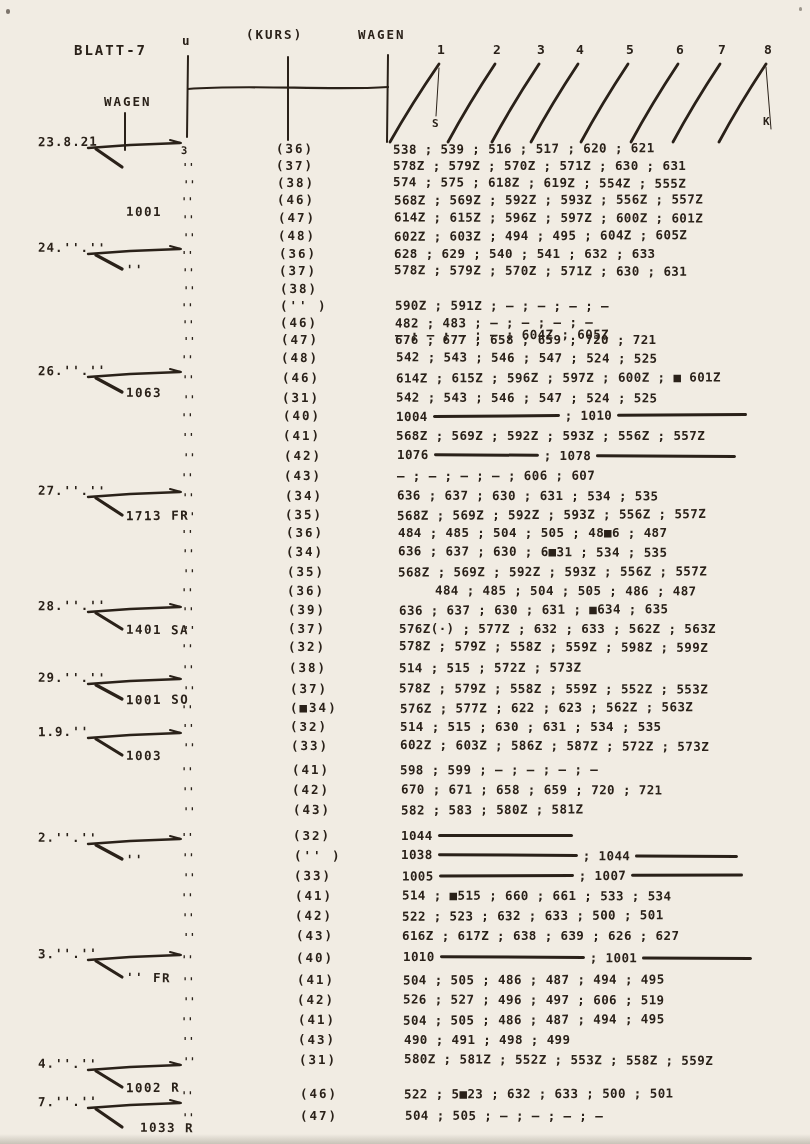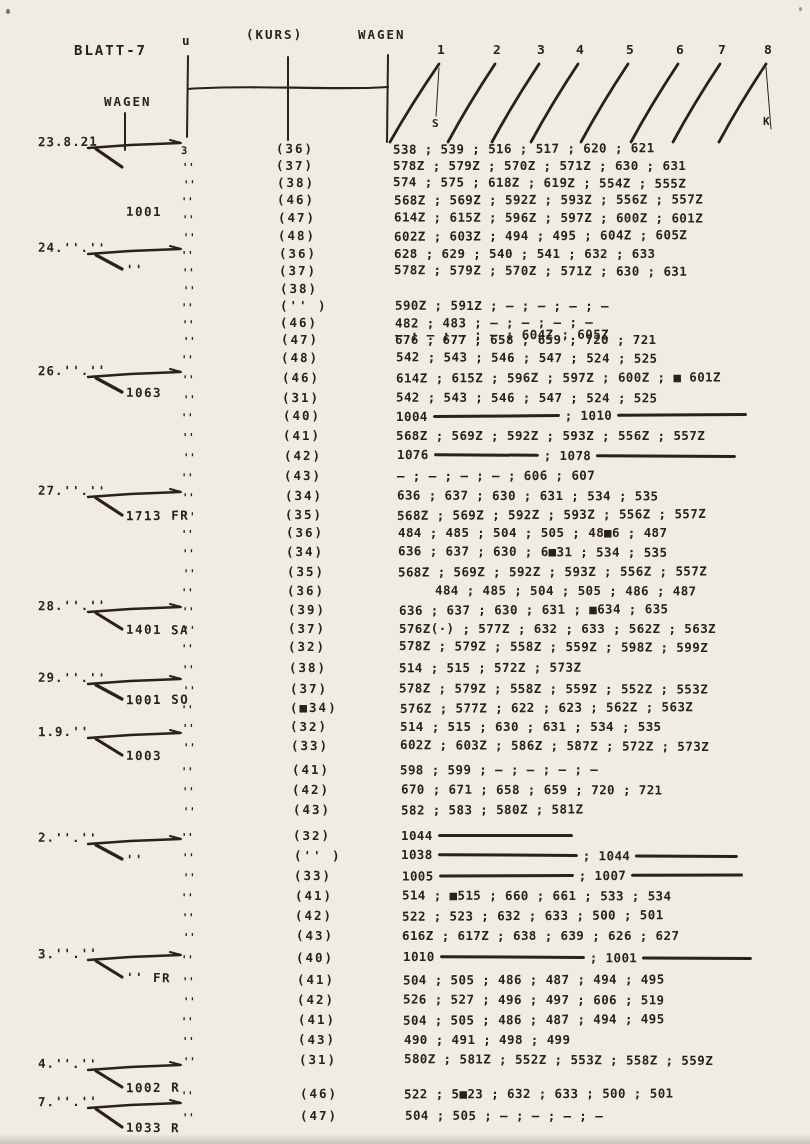--- a/index.html
+++ b/index.html
@@ -117,21 +117,21 @@
       <div class="abs branch-label" style="left: 126px; top: 692px; transform: rotate(-0.6deg);">1001 SO</div>
       <div class="abs date-label" style="left: 38px; top: 724px; transform: rotate(-0.4deg);">1.9.''</div>
       <div class="abs branch-label" style="left: 126px; top: 748px; transform: rotate(0.6deg);">1003</div>
       <div class="abs date-label" style="left: 38px; top: 830px; transform: rotate(0.4deg);">2.''.''</div>
       <div class="abs branch-label" style="left: 126px; top: 852px; transform: rotate(-0.6deg);">''</div>
       <div class="abs date-label" style="left: 38px; top: 946px; transform: rotate(-0.4deg);">3.''.''</div>
       <div class="abs branch-label" style="left: 126px; top: 970px; transform: rotate(0.6deg);">'' FR</div>
       <div class="abs date-label" style="left: 38px; top: 1056px; transform: rotate(0.4deg);">4.''.''</div>
       <div class="abs branch-label" style="left: 126px; top: 1080px; transform: rotate(-0.6deg);">1002 R</div>
       <div class="abs date-label" style="left: 38px; top: 1094px; transform: rotate(-0.4deg);">7.''.''</div>
-      <div class="abs branch-label" style="left: 126px; top: 1120px; transform: rotate(0.6deg);">1033 R</div>
+      <div class="abs branch-label" style="left: 140px; top: 1120px; transform: rotate(0.6deg);">1033 R</div>
     </div>
   <div id="rows">
       <div>
         <div class="abs u-cell" style="left: 181px; top: 144px; transform: rotate(-0.36deg);">3</div>
         <div class="abs kurs-cell" style="left: 276px; top: 141px; transform: rotate(-0.36deg);">(36)</div>
         <div class="abs data-cell" style="left: 393px; top: 141px; transform: rotate(-0.36deg);">538 ; 539 ; 516 ; 517 ; 620 ; 621</div>
       </div>
       <div>
         <div class="abs u-cell" style="left: 182px; top: 161px;">''</div>
         <div class="abs kurs-cell" style="left: 276px; top: 158px;">(37)</div>

